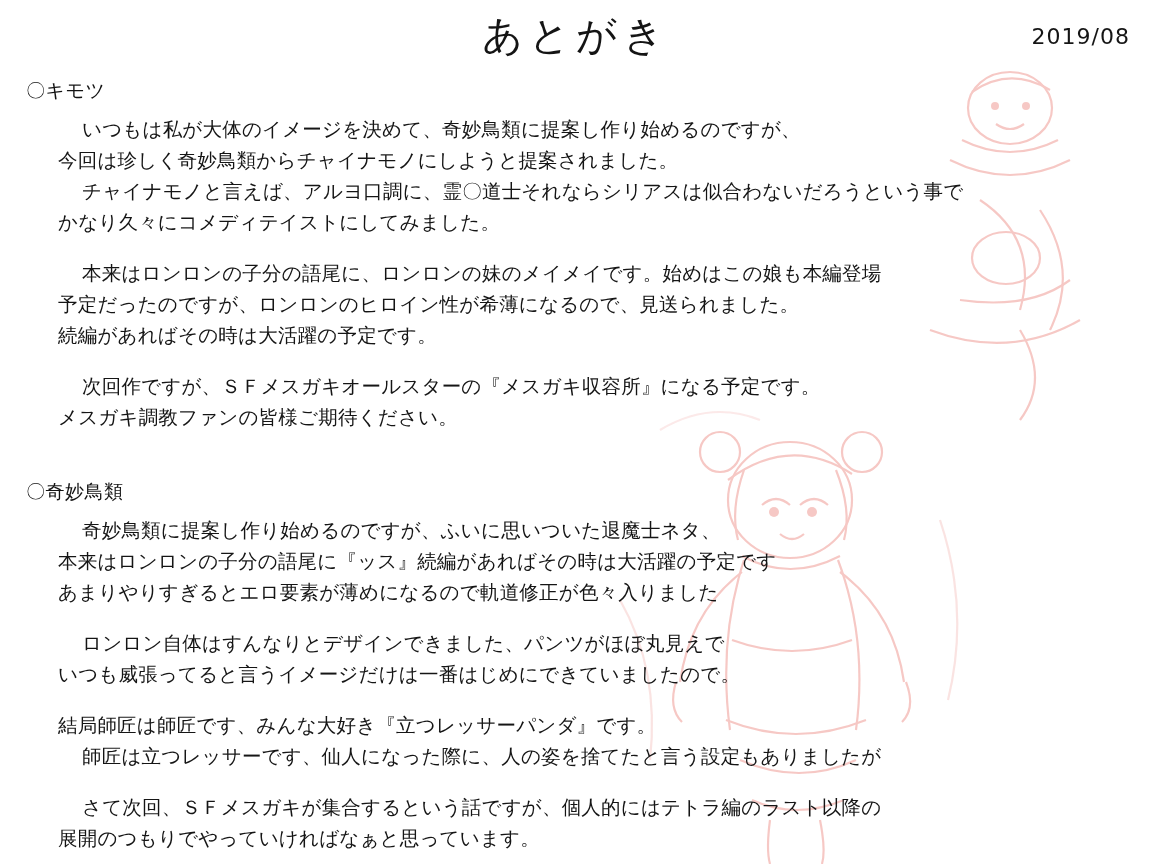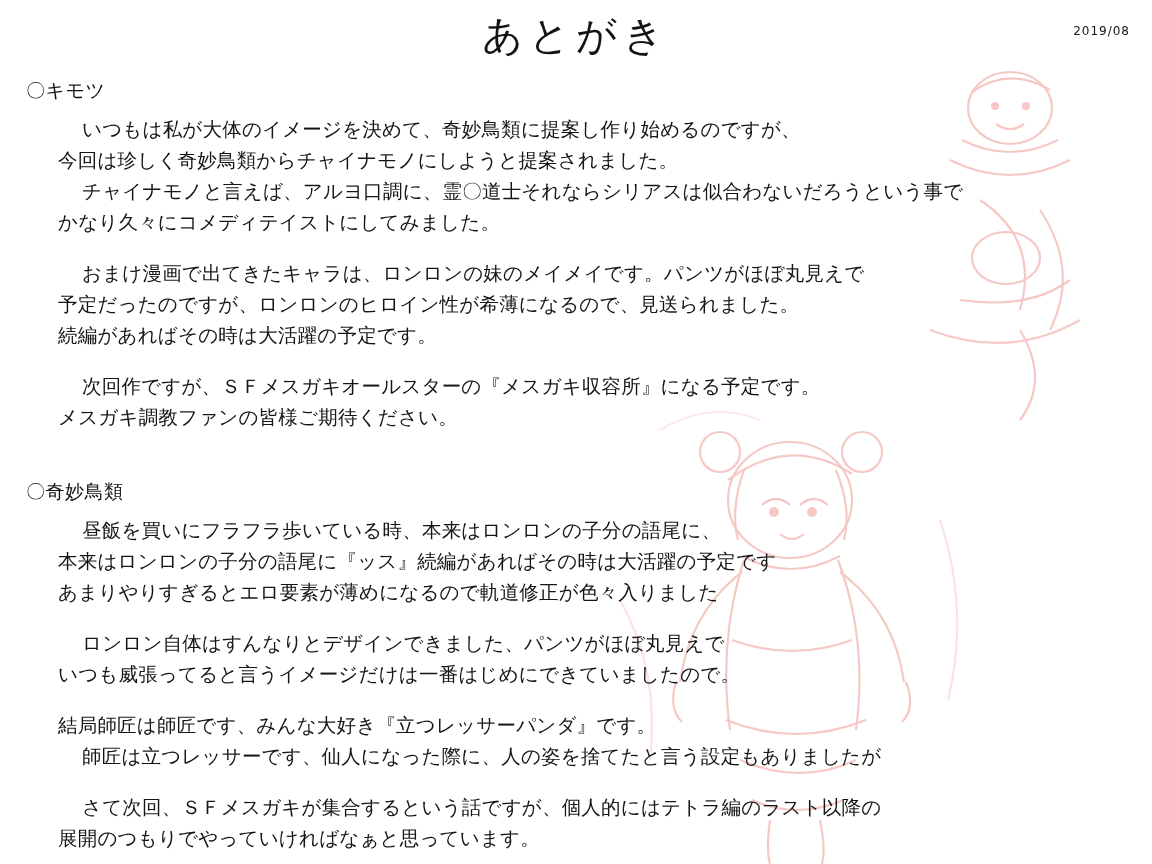--- a/index.html
+++ b/index.html
@@ -35,21 +35,21 @@
     font-size: 40px;
     letter-spacing: 6px;
     font-family: Liberation Mono, monospace;
     color: #141414;
     z-index: 3;
   }
   .page-date {
     position: absolute;
     top: 24px;
     right: 22px;
-    font-size: 12px;
+    font-size: 22px;
     color: #151515;
     letter-spacing: 1px;
     z-index: 3;
   }
 
   
   .content {
     position: absolute;
     top: 78px;
     left: 0;
@@ -151,38 +151,38 @@
     <div class="section-heading">〇キモツ</div>
 
     <div class="para-block">
       <div class="para"><span class="indent"></span><span>いつもは私が大体のイメージを決めて、奇妙鳥類に提案し作り始めるのですが、</span></div>
       <div class="para"><span>今回は珍しく奇妙鳥類からチャイナモノにしようと提案されました。</span></div>
       <div class="para"><span class="indent"></span><span>チャイナモノと言えば、アルヨ口調に、霊〇道士それならシリアスは似合わないだろうという事で</span></div>
       <div class="para"><span>かなり久々にコメディテイストにしてみました。</span></div>
     </div>
 
     <div class="para-block">
-      <div class="para"><span class="indent"></span><span>おまけ漫画で出てきたキャラは、ロンロンの妹のメイメイです。パンツがほぼ丸見えで</span></div>
+      <div class="para"><span class="indent"></span><span>本来はロンロンの子分の語尾に、ロンロンの妹のメイメイです。始めはこの娘も本編登場</span></div>
       <div class="para"><span>予定だったのですが、ロンロンのヒロイン性が希薄になるので、見送られました。</span></div>
       <div class="para"><span>続編があればその時は大活躍の予定です。</span></div>
     </div>
 
     <div class="para-block">
       <div class="para"><span class="indent"></span><span>次回作ですが、ＳＦメスガキオールスターの『メスガキ収容所』になる予定です。</span></div>
       <div class="para"><span>メスガキ調教ファンの皆様ご期待ください。</span></div>
     </div>
   </div>
 
   <div class="section-gap"></div>
 
   <div class="section">
     <div class="section-heading">〇奇妙鳥類</div>
 
     <div class="para-block">
-      <div class="para"><span class="indent"></span><span>昼飯を買いにフラフラ歩いている時、本来はロンロンの子分の語尾に、</span></div>
+      <div class="para"><span class="indent"></span><span>奇妙鳥類に提案し作り始めるのですが、ふいに思いついた退魔士ネタ、</span></div>
       <div class="para"><span>本来はロンロンの子分の語尾に『ッス』続編があればその時は大活躍の予定です</span></div>
       <div class="para"><span>あまりやりすぎるとエロ要素が薄めになるので軌道修正が色々入りました</span></div>
     </div>
 
     <div class="para-block">
       <div class="para"><span class="indent"></span><span>ロンロン自体はすんなりとデザインできました、パンツがほぼ丸見えで</span></div>
       <div class="para"><span>いつも威張ってると言うイメージだけは一番はじめにできていましたので。</span></div>
     </div>
 
     <div class="para-block">

